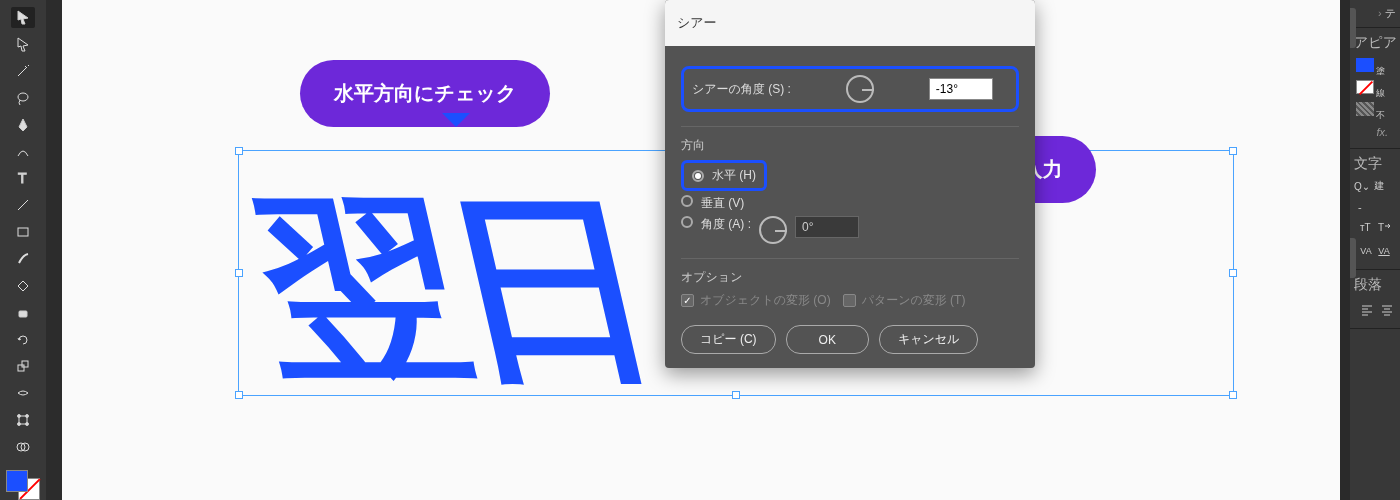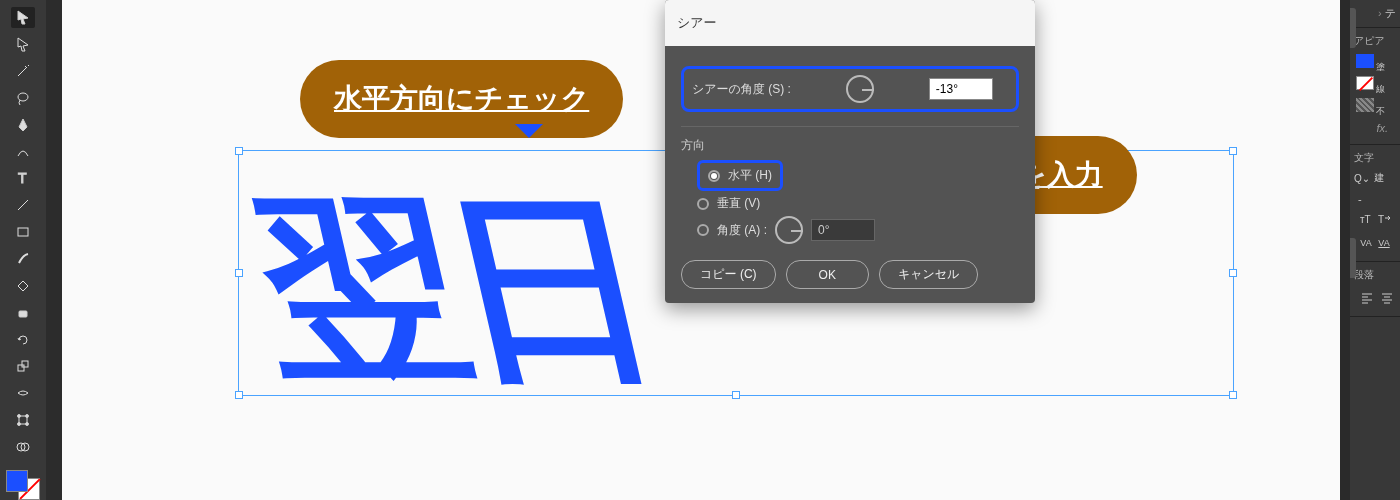--- a/index.html
+++ b/index.html
@@ -33,43 +33,43 @@
 .row { display: flex; align-items: center; margin: 6px 0; }
 .row-angle { padding: 8px 6px; border-radius: 8px; gap: 47px; }
 .highlight-box { border: 3px solid #1b4fff; border-radius: 8px; padding: 6px 8px; }
 .angle-dial { width: 28px; height: 28px; border: 2px solid #bbb; border-radius: 50%; margin: 0 8px; position: relative; }
 .angle-dial::after { content:''; position:absolute; width:12px; height:2px; background:#bbb; top:12px; left:14px; }
 .angle-input { width: 64px; height: 22px; background: #fff; color: #000; border: 1px solid #888; padding: 2px 6px; font-size: 12px; text-align: left; }
 .angle-input.dark { background: #3a3a3a; color: #ccc; border: 1px solid #666; }
 
 .fieldset { border-top: 1px solid #666; margin: 14px 0 0; padding-top: 10px; }
 .fieldset-title { font-size: 12px; color: #ccc; margin-bottom: 6px; }
-.radio-row { display: flex; align-items: center; margin: 4px 16px; }
+.radio-row { display: flex; align-items: flex-start; margin: 4px 0; }
 .radio { width: 12px; height: 12px; border: 2px solid #aaa; border-radius: 50%; margin-right: 8px; display:inline-flex; align-items:center; justify-content:center; }
 .radio.sel::after { content:''; width:6px; height:6px; background:#fff; border-radius:50%; }
 .radio-highlight { border: 3px solid #1b4fff; border-radius: 6px; padding: 4px 8px; display: inline-flex; align-items: center; }
 
 .checkbox { width: 13px; height: 13px; background: #666; border:1px solid #888; border-radius:2px; margin-right: 6px; display:inline-flex; align-items:center; justify-content:center; font-size:10px; color:#fff; }
 .checkbox.checked::after { content:'✓'; }
 .disabled-text { color: #888; }
 
 .btn-row { display: flex; gap: 10px; margin-top: 16px; }
 .btn { flex: 0 0 auto; padding: 5px 18px; border: 1px solid #aaa; border-radius: 14px; background: transparent; color: #eee; font-size: 12px; cursor: pointer; }
 .btn.primary { padding: 5px 32px; }
 
-.callout { position: absolute; background: #a16207; color: #fff; font-size: 28px; padding: 20px 34px; border-radius: 50px; font-weight: 600; text-decoration: underline; }
+.callout { position: absolute; background: #6d28d9; color: #fff; font-size: 20px; padding: 20px 34px; border-radius: 50px; font-weight: 600; }
 .callout.c1 { left: 300px; top: 60px; }
 .callout.c1::after { content:''; position:absolute; bottom:-14px; right:80px; border:14px solid transparent; border-top-color:#1b4fff; }
 .callout.c2 { left: 928px; top: 136px; }
 .callout.c2::before { content:''; position:absolute; top:-14px; left:50px; border:14px solid transparent; border-bottom-color:#1b4fff; }
 
 .right-panel { position: absolute; right: 0; top: 0; width: 50px; height: 500px; background: #383838; color: #ccc; font-size: 11px; }
 .rp-sep { position:absolute; right:50px; top:0; width:10px; height:500px; background:#2a2a2a; }
 .rp-block { padding: 6px 4px; border-bottom: 1px solid #222; }
-.rp-label { writing-mode: horizontal-tb; font-size: 10px; color:#bbb; margin-bottom:4px; white-space:nowrap; overflow:hidden; }
+.rp-label { writing-mode: horizontal-tb; font-size: 14px; color:#bbb; margin-bottom:4px; white-space:nowrap; overflow:hidden; }
 .rp-swatch { width: 18px; height: 14px; background: #1b4fff; display:inline-block; margin:2px; }
 .rp-swatch-none { width:18px; height:14px; border:1px solid #888; background:#fff; position:relative; display:inline-block; margin:2px; }
 .rp-swatch-none::after { content:''; position:absolute; width:2px; height:18px; background:red; top:-2px; left:8px; transform:rotate(45deg); }
 .rp-hatch { width:18px; height:14px; background:repeating-linear-gradient(45deg,#888 0 2px,#555 2px 4px); display:inline-block; margin:2px; }
 .rp-fx { padding:4px 8px; color:#999; font-style:italic; text-align:right; font-size:11px; }
 .rp-icons { display:flex; gap:6px; padding:4px 6px; }
 .rp-icon { width:16px; height:16px; display:flex; align-items:center; justify-content:center; }
 
 .expand-btn { position:absolute; left:0; top:8px; width:6px; height:40px; background:#555; border-radius:0 3px 3px 0; }
 </style>
@@ -217,20 +217,30 @@
         <span>垂直 (V)</span>
       </div>
       <div class="radio-row">
         <span class="radio"></span>
         <span>角度 (A) :</span>
         <span class="angle-dial"></span>
         <input class="angle-input dark" value="0°" style="">
       </div>
     </div>
 
+    <div class="fieldset">
+      <div class="fieldset-title">オプション</div>
+      <div class="row disabled-text">
+        <span class="checkbox checked"></span>
+        <span>オブジェクトの変形 (O)</span>
+        <span style="width:12px"></span>
+        <span class="checkbox"></span>
+        <span>パターンの変形 (T)</span>
+      </div>
+    </div>
 
 
     <div class="btn-row">
       <button class="btn">コピー (C)</button>
       <button class="btn primary">OK</button>
       <button class="btn">キャンセル</button>
     </div>
   </div>
 </div>
 

